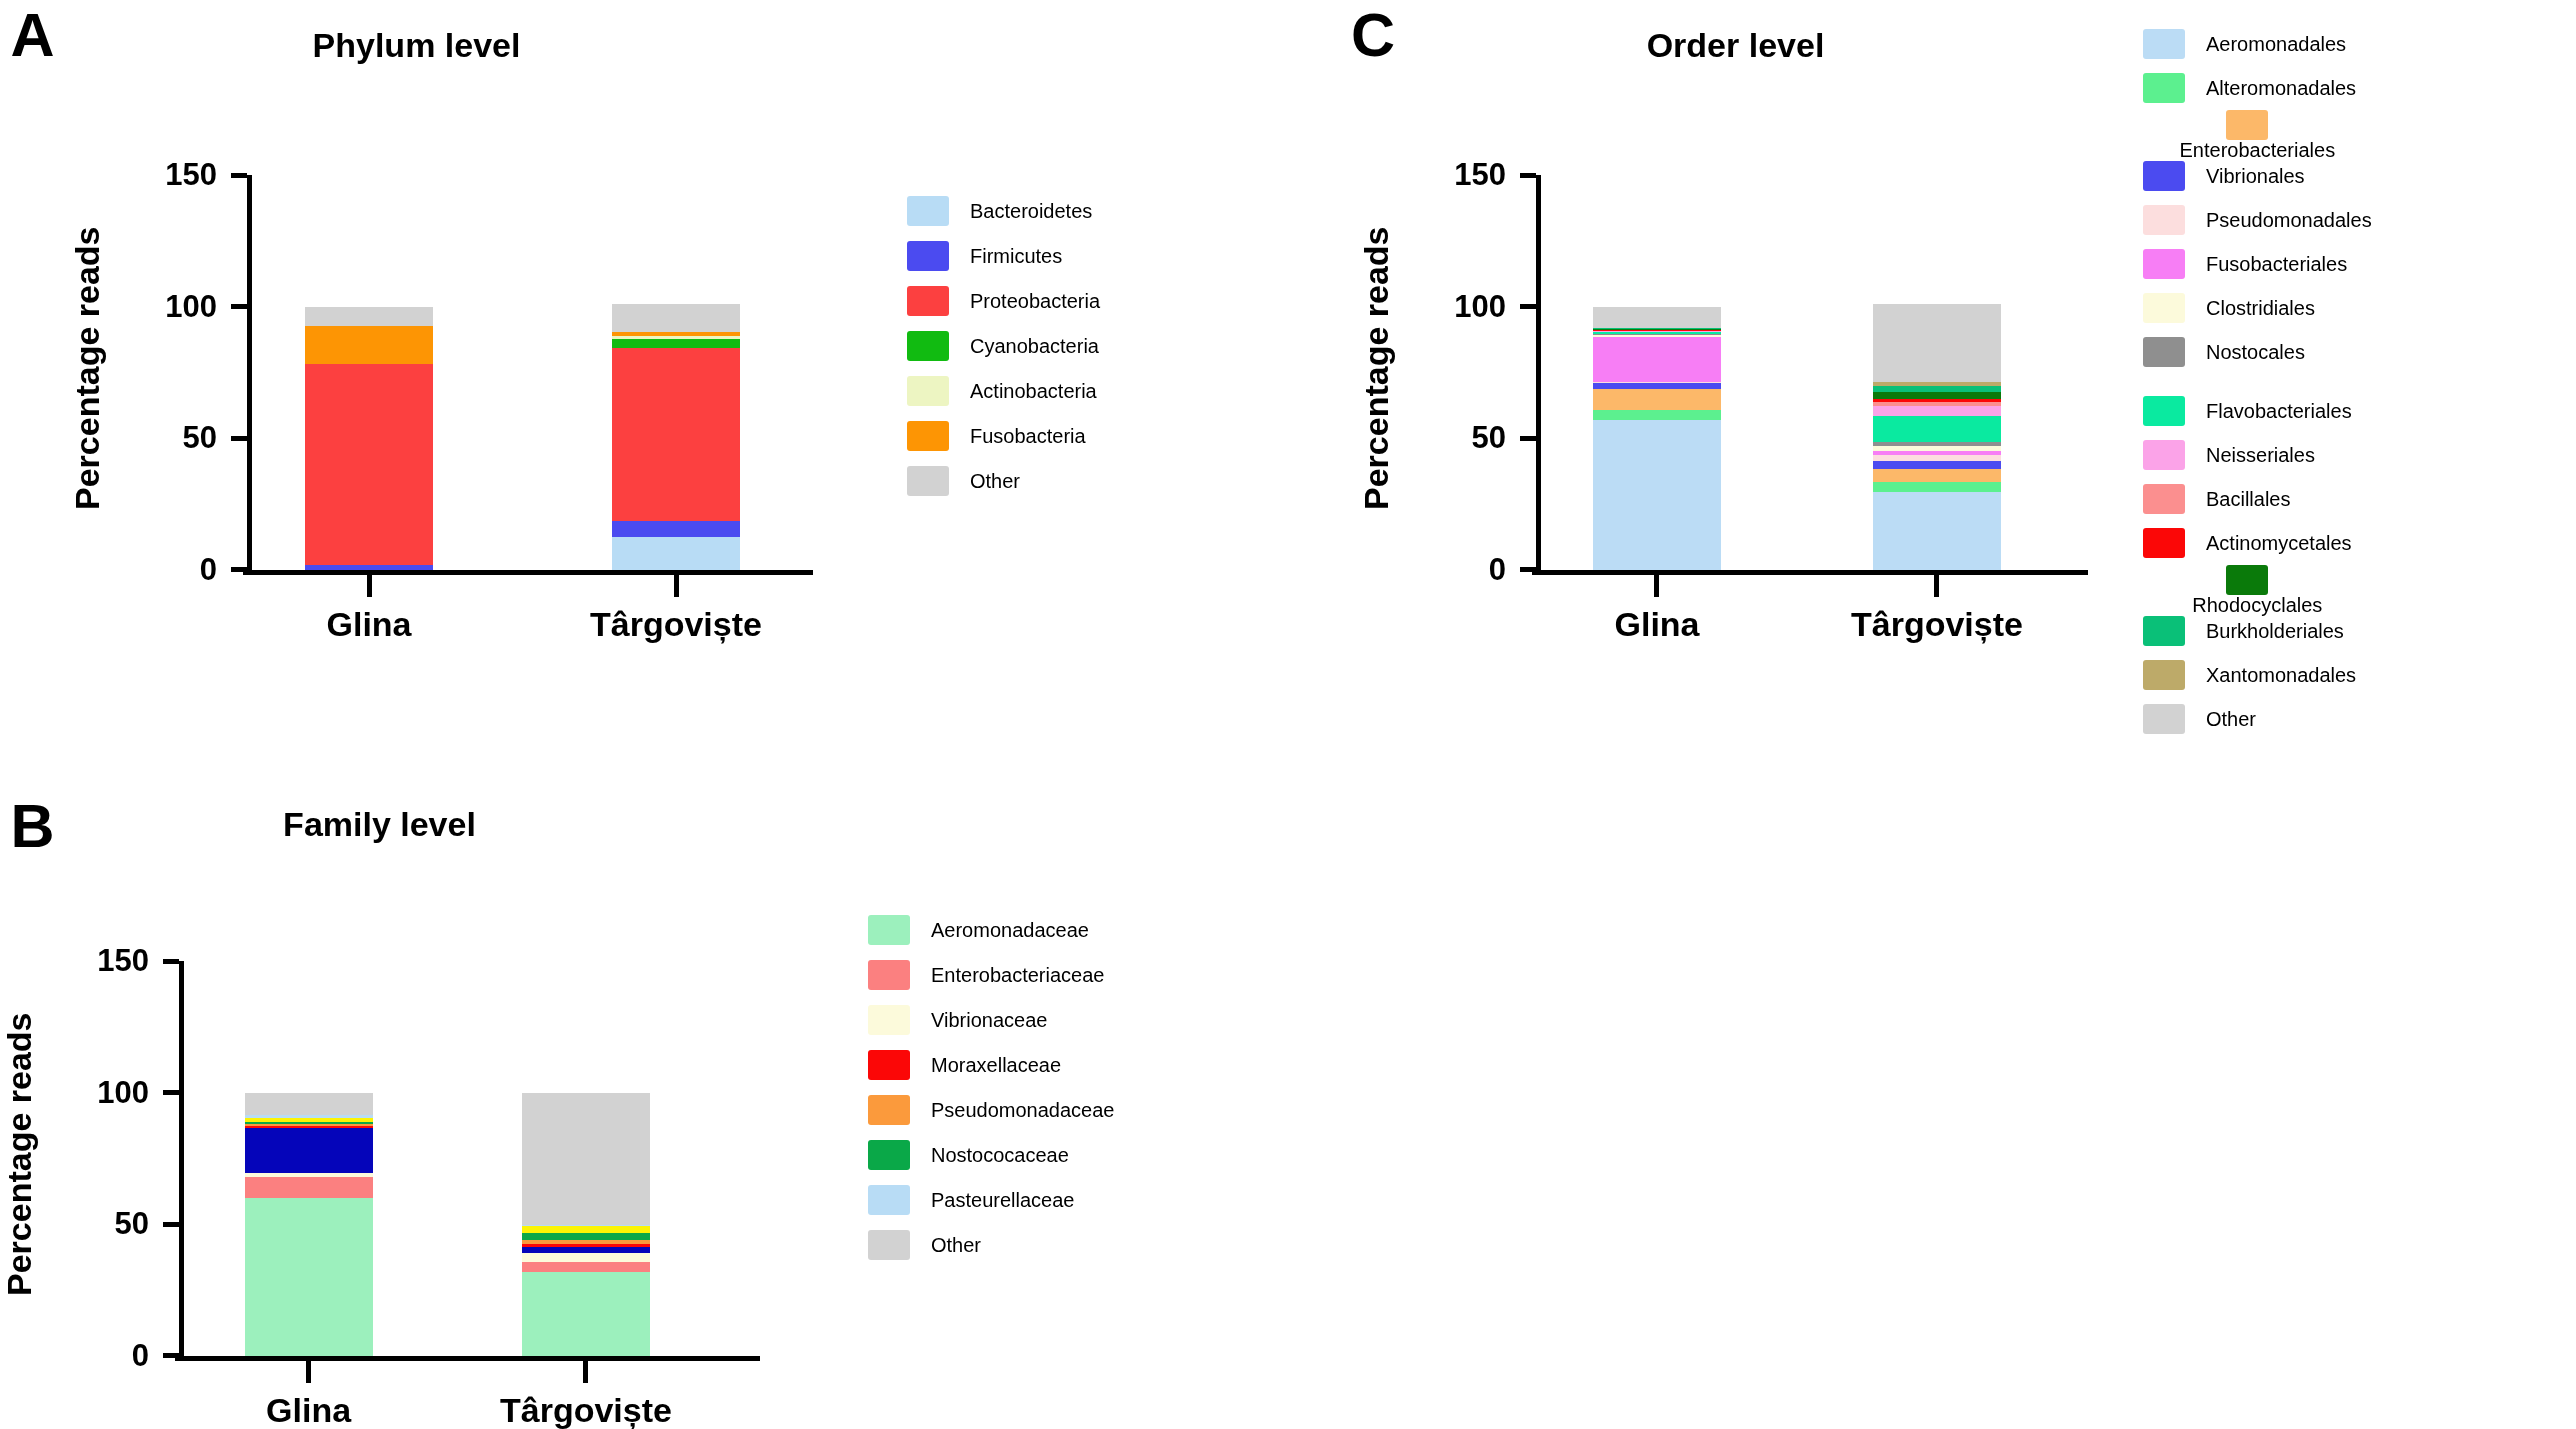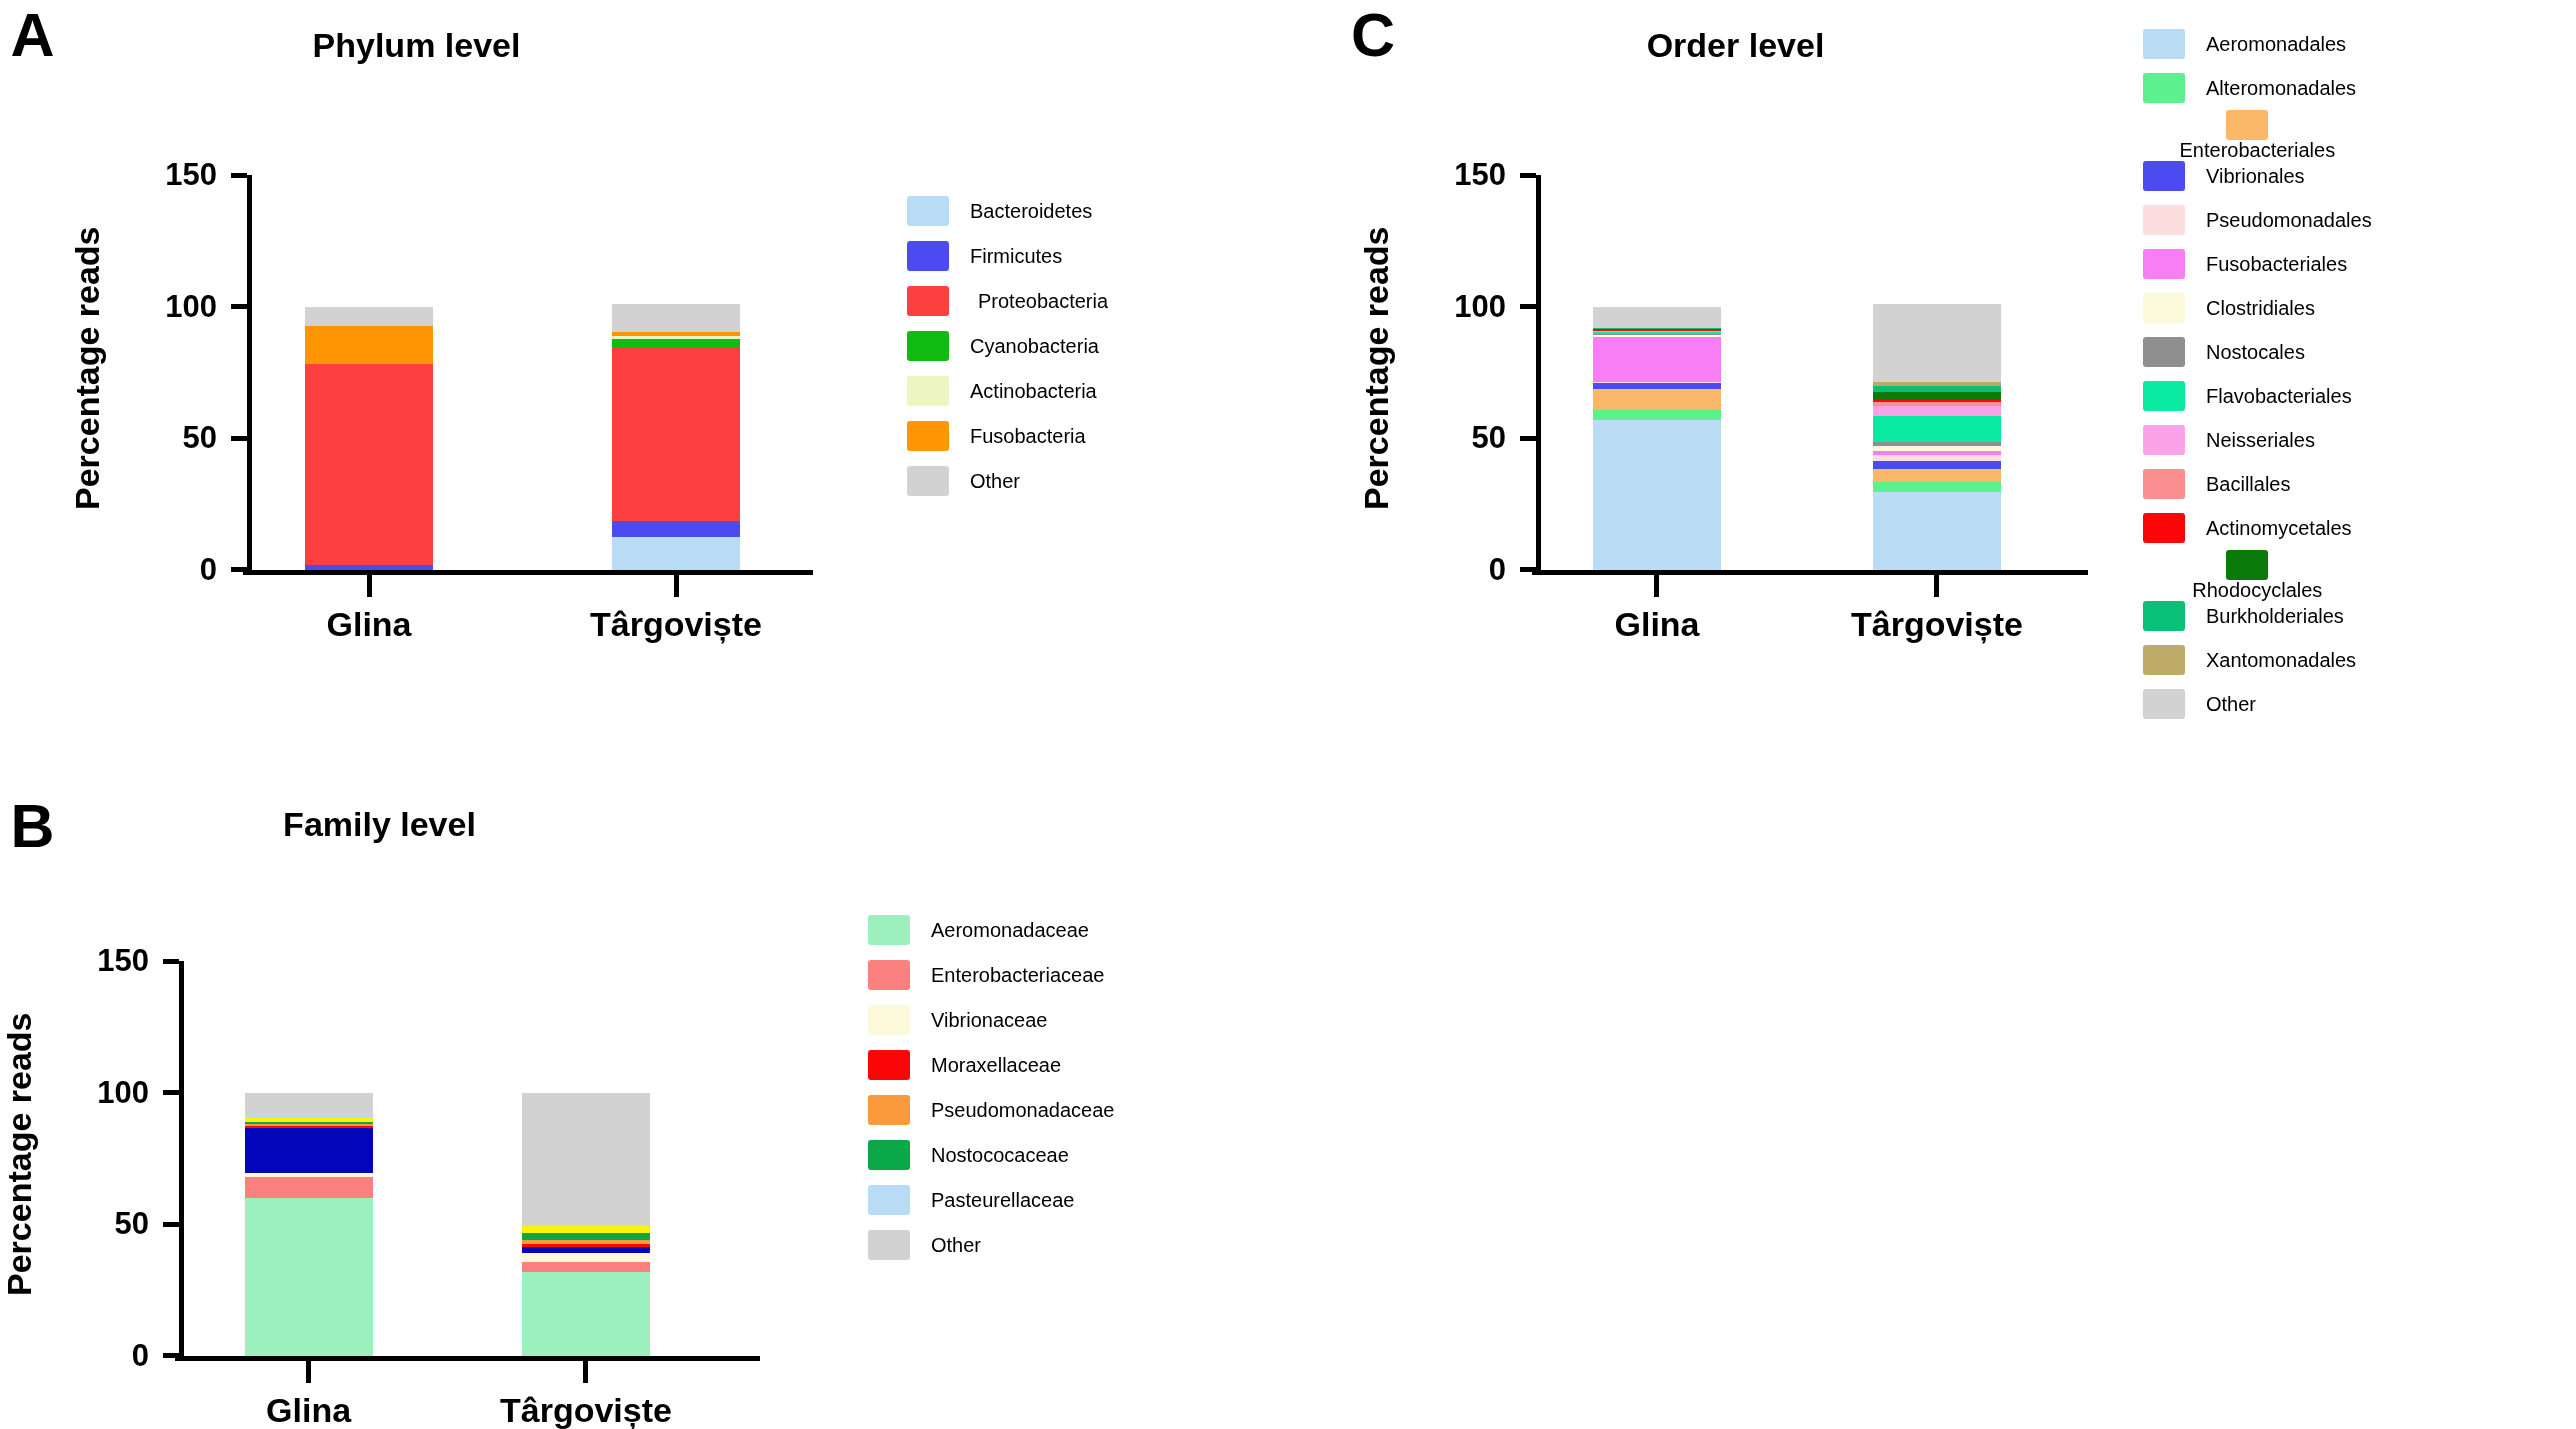--- a/index.html
+++ b/index.html
@@ -90,21 +90,21 @@
     </div>
   <div class="legend" style="left:907px;top:188px;">
       <div class="legend-row" style="height: 45px;">
         <span class="swatch" style="width: 42px; height: 30px; background: rgb(184, 220, 245); margin-right: 21px;"></span>
         <span class="legend-text">Bacteroidetes</span>
       </div>
       <div class="legend-row" style="height: 45px;">
         <span class="swatch" style="width: 42px; height: 30px; background: rgb(75, 75, 240); margin-right: 21px;"></span>
         <span class="legend-text">Firmicutes</span>
       </div>
-      <div class="legend-row" style="height: 45px; gap: 8px;">
+      <div class="legend-row" style="height: 45px;">
         <span class="swatch" style="width: 42px; height: 30px; background: rgb(252, 64, 64); margin-right: 21px;"></span>
         <span class="legend-text">Proteobacteria</span>
       </div>
       <div class="legend-row" style="height: 45px;">
         <span class="swatch" style="width: 42px; height: 30px; background: rgb(17, 187, 17); margin-right: 21px;"></span>
         <span class="legend-text">Cyanobacteria</span>
       </div>
       <div class="legend-row" style="height: 45px;">
         <span class="swatch" style="width: 42px; height: 30px; background: rgb(237, 245, 194); margin-right: 21px;"></span>
         <span class="legend-text">Actinobacteria</span>
@@ -282,21 +282,21 @@
         <span class="legend-text">Fusobacteriales</span>
       </div>
       <div class="legend-row" style="height: 44px;">
         <span class="swatch" style="width: 42px; height: 30px; background: rgb(252, 250, 219); margin-right: 21px;"></span>
         <span class="legend-text">Clostridiales</span>
       </div>
       <div class="legend-row" style="height: 44px;">
         <span class="swatch" style="width: 42px; height: 30px; background: rgb(143, 143, 143); margin-right: 21px;"></span>
         <span class="legend-text">Nostocales</span>
       </div>
-      <div class="legend-row" style="height: 44px;">
+      <div class="legend-row" style="height: 44px; margin-top: 15px;">
         <span class="swatch" style="width: 42px; height: 30px; background: rgb(10, 234, 160); margin-right: 21px;"></span>
         <span class="legend-text">Flavobacteriales</span>
       </div>
       <div class="legend-row" style="height: 44px;">
         <span class="swatch" style="width: 42px; height: 30px; background: rgb(251, 163, 232); margin-right: 21px;"></span>
         <span class="legend-text">Neisseriales</span>
       </div>
       <div class="legend-row" style="height: 44px;">
         <span class="swatch" style="width: 42px; height: 30px; background: rgb(251, 143, 143); margin-right: 21px;"></span>
         <span class="legend-text">Bacillales</span>

